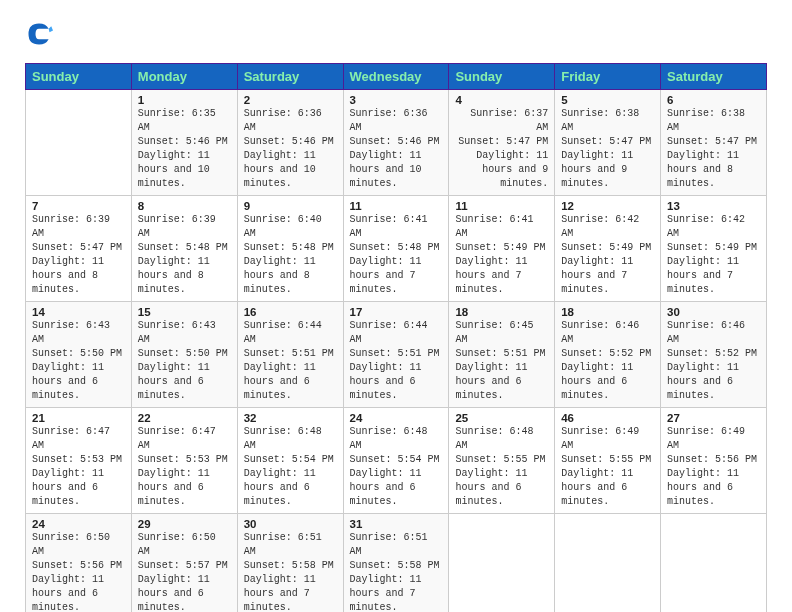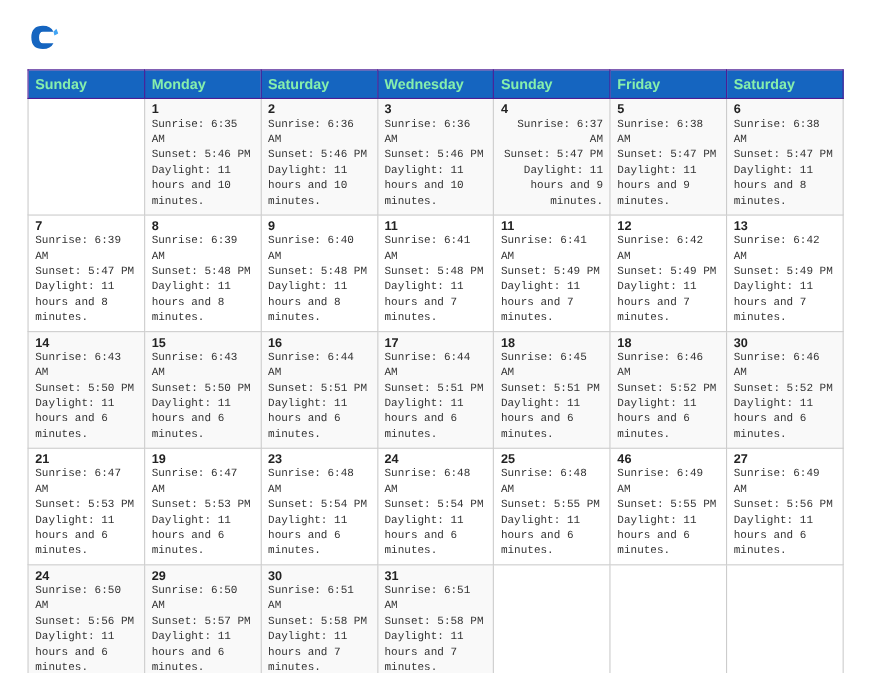--- a/index.html
+++ b/index.html
@@ -254,27 +254,27 @@
           </td>
         </tr>
         <tr>
           <td>
             <span class="day-num">21</span>
             <div class="day-info" style="white-space: pre-line;">Sunrise: 6:47 AM
 Sunset: 5:53 PM
 Daylight: 11 hours and 6 minutes.</div>
           </td>
           <td>
-            <span class="day-num">19</span>
+            <span class="day-num">22</span>
             <div class="day-info" style="white-space: pre-line;">Sunrise: 6:47 AM
 Sunset: 5:53 PM
 Daylight: 11 hours and 6 minutes.</div>
           </td>
           <td>
-            <span class="day-num">23</span>
+            <span class="day-num">32</span>
             <div class="day-info" style="white-space: pre-line;">Sunrise: 6:48 AM
 Sunset: 5:54 PM
 Daylight: 11 hours and 6 minutes.</div>
           </td>
           <td>
             <span class="day-num">24</span>
             <div class="day-info" style="white-space: pre-line;">Sunrise: 6:48 AM
 Sunset: 5:54 PM
 Daylight: 11 hours and 6 minutes.</div>
           </td>

